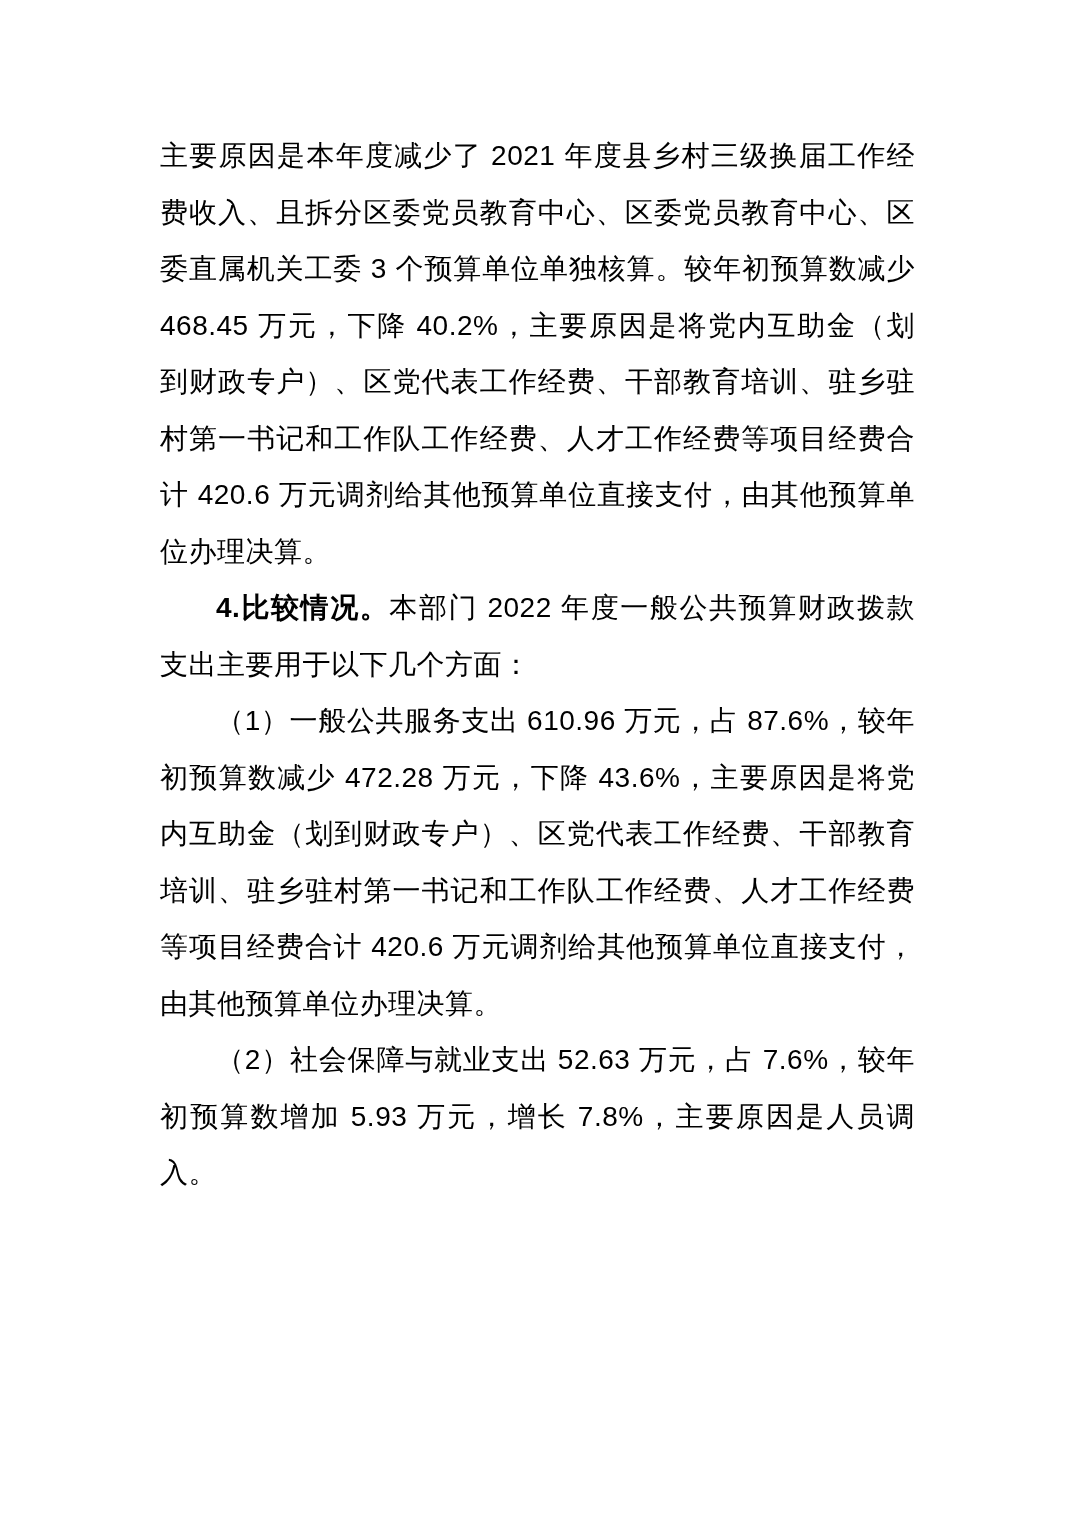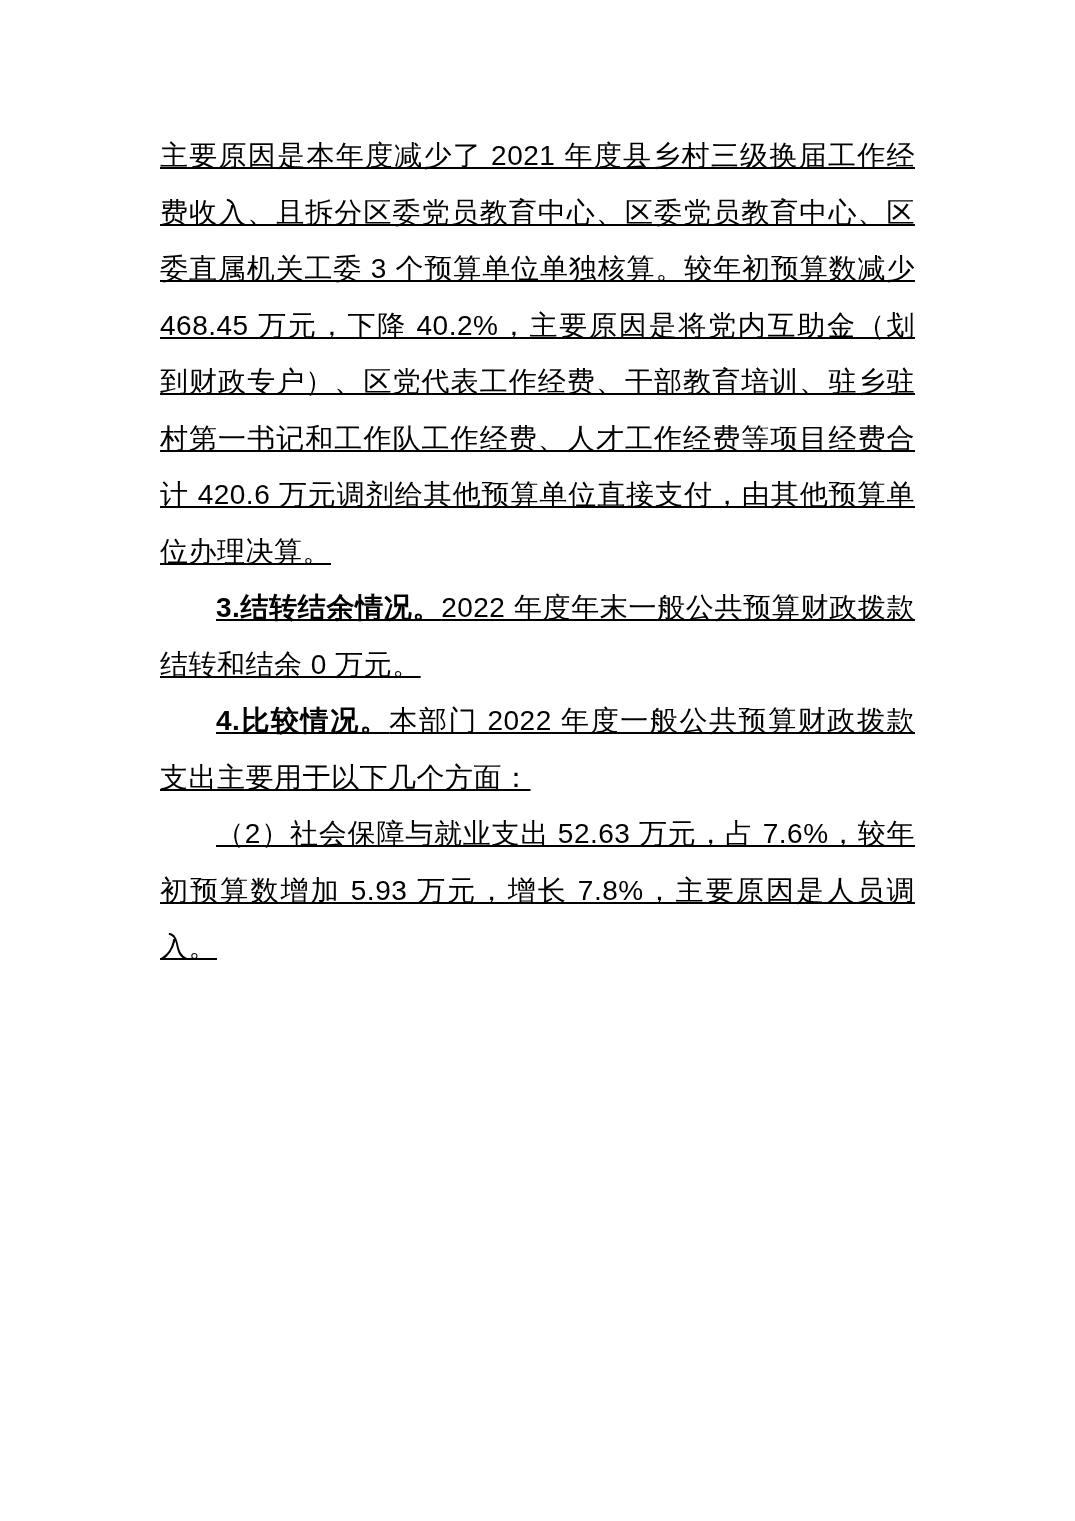--- a/index.html
+++ b/index.html
@@ -20,32 +20,31 @@
   .doc-body p.para {
     margin: 0;
     padding: 0;
     color: #000000;
     font-size: 28px;
     line-height: 56.5px;
     letter-spacing: 0.5px;
     text-align: justify;
     text-justify: inter-ideograph;
     font-weight: 400;
-    text-decoration: underline;
   }
   .doc-body p.para.indent {
     text-indent: 2em;
   }
   .doc-body p.para b.lead {
     font-weight: 700;
   }
 </style>
 </head>
 <body>
 
 <div class="page">
   <div class="doc-body">
       <p class="para">主要原因是本年度减少了 2021 年度县乡村三级换届工作经费收入、且拆分区委党员教育中心、区委党员教育中心、区委直属机关工委 3 个预算单位单独核算。较年初预算数减少 468.45 万元，下降 40.2%，主要原因是将党内互助金（划到财政专户）、区党代表工作经费、干部教育培训、驻乡驻村第一书记和工作队工作经费、人才工作经费等项目经费合计 420.6 万元调剂给其他预算单位直接支付，由其他预算单位办理决算。</p>
-      <p class="para indent"><b class="lead">3.结转结余情况。</b>2022 年度年末一般公共预算财政拨款结转和结余 0 万元。</p>
       <p class="para indent"><b class="lead">4.比较情况。</b>本部门 2022 年度一般公共预算财政拨款支出主要用于以下几个方面：</p>
+      <p class="para indent">（1）一般公共服务支出 610.96 万元，占 87.6%，较年初预算数减少 472.28 万元，下降 43.6%，主要原因是将党内互助金（划到财政专户）、区党代表工作经费、干部教育培训、驻乡驻村第一书记和工作队工作经费、人才工作经费等项目经费合计 420.6 万元调剂给其他预算单位直接支付，由其他预算单位办理决算。</p>
       <p class="para indent">（2）社会保障与就业支出 52.63 万元，占 7.6%，较年初预算数增加 5.93 万元，增长 7.8%，主要原因是人员调入。</p>
     </div>
 </div>
 
 </body></html>

